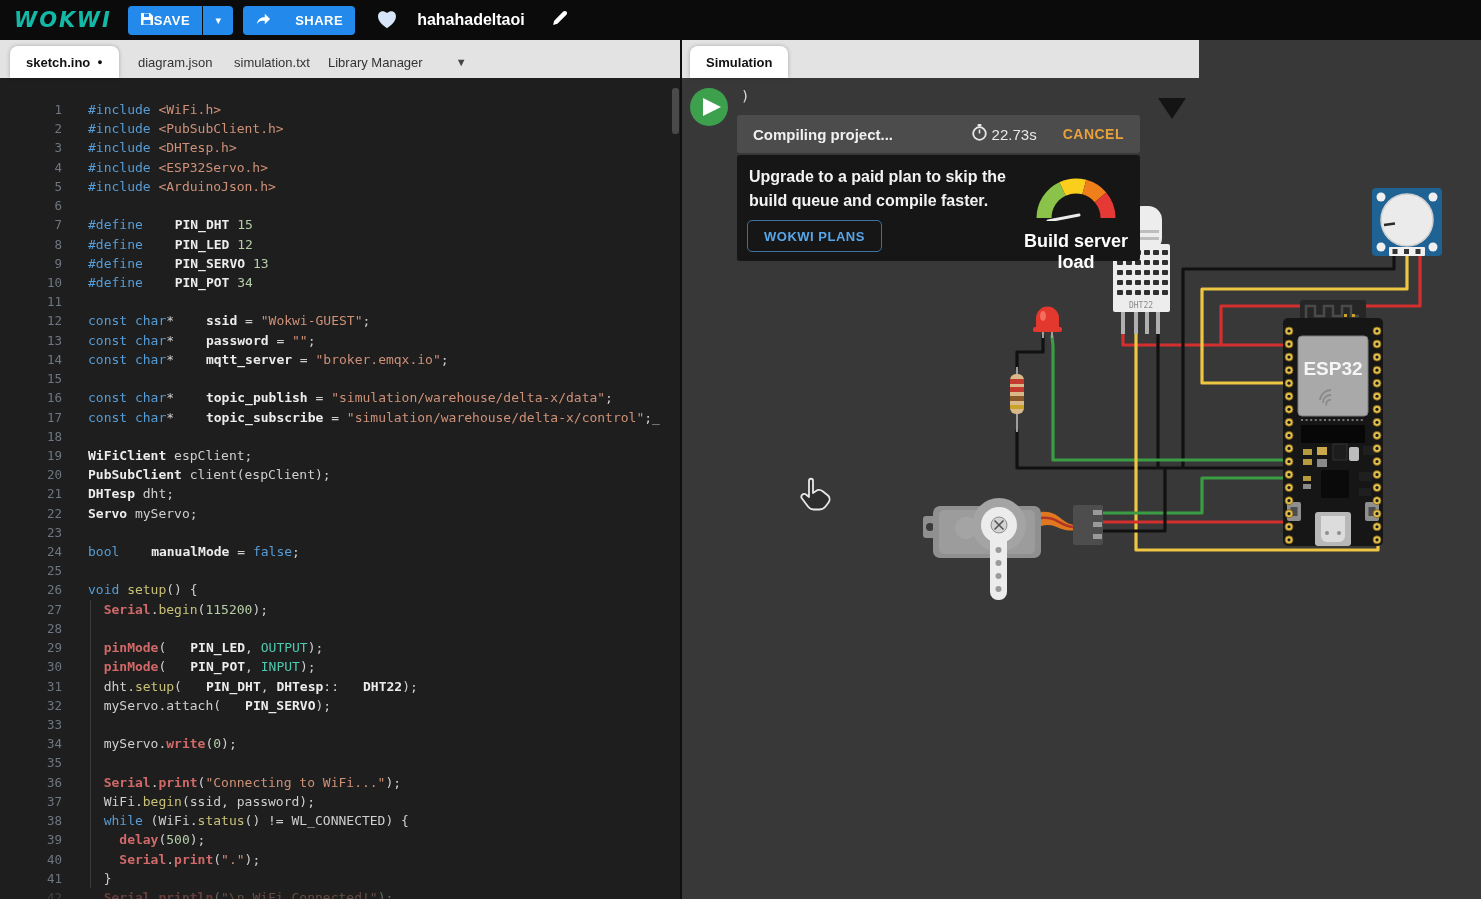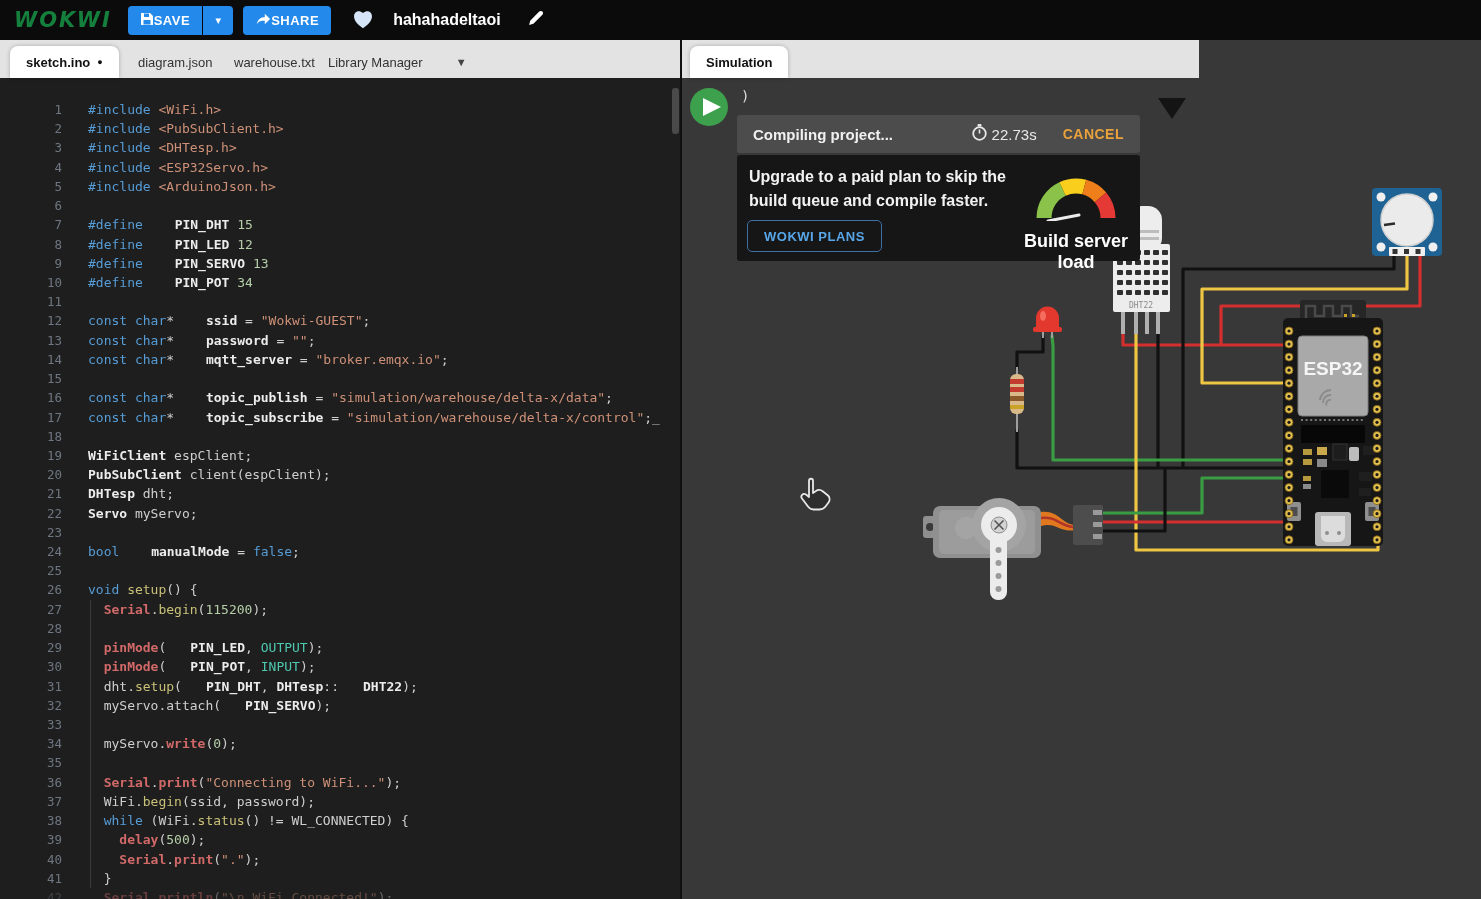--- a/index.html
+++ b/index.html
@@ -2,30 +2,30 @@
 <html><head>
 <meta charset="utf-8">
 <style>
   * { margin:0; padding:0; box-sizing:border-box; }
   html,body { width:1481px; height:899px; overflow:hidden; background:#383838;
               font-family:"Liberation Sans", sans-serif; }
 
   
   #topbar { position:absolute; left:0; top:0; width:1481px; height:40px; background:#0b0b0b;
             display:flex; align-items:center; padding-left:14px; z-index:30; }
-  #logo { color:#15803d; font-size:21px; font-weight:bold; letter-spacing:2px; font-style:italic;
+  #logo { color:#14b8a6; font-size:21px; font-weight:bold; letter-spacing:2px; font-style:italic;
           font-family:"DejaVu Sans", sans-serif; margin-right:16px; cursor:pointer;text-align:center; }
   .blue-btn { background:#2389ea; color:#fff; border:none; border-radius:4px; height:29px;
               display:flex; align-items:center; font-size:13px; font-weight:bold;
               letter-spacing:.5px; padding:0 12px; cursor:pointer; }
   .btn-sep { width:1px; height:29px; background:rgba(0,0,0,.28); margin:0 0; }
   #save-group { display:flex; border-radius:4px; overflow:hidden; margin-right:10px; }
   #save-main { border-radius:0; gap:0; }
   #save-caret { background:#2389ea; border:none; color:#fff; width:30px; height:29px; font-size:11px; cursor:pointer; }
-  #share-btn { gap:0; margin-right:20px; }
+  #share-btn { gap:24px; margin-right:20px; }
   #heart { margin-right:18px; cursor:pointer; }
   #project-name { color:#fff; font-size:16px; font-weight:bold; cursor:text; }
   #edit-pencil { margin-left:26px; cursor:pointer; }
 
   
   #tabstrip { position:absolute; left:0; top:40px; width:1199px; height:38px; background:#e3e3e3; z-index:25; }
   .tab { position:absolute; bottom:0; height:32px; display:flex; align-items:center; gap:7px;
          font-size:13px; color:#333; padding:0 16px; cursor:pointer; white-space:nowrap; }
   .tab.active { background:#fff; border-radius:8px 8px 0 0; font-weight:bold; color:#111;
                 box-shadow:0 0 4px rgba(0,0,0,.25); }
@@ -123,21 +123,21 @@
 
 <div id="tabstrip">
   <div class="tab active" style="left:10px;">
     <span>sketch.ino</span>
     <span class="dirty-dot">●</span>
   </div>
   <div class="tab" style="left:122px;">
     <span>diagram.json</span>
   </div>
   <div class="tab" style="left:218px;">
-    <span>warehouse.txt</span>
+    <span>simulation.txt</span>
   </div>
   <div class="tab" style="left:312px;">
     <span>Library Manager</span>
     <span class="tab-caret" style="margin-left:26px;">▼</span>
   </div>
   <div class="tab active" style="left:690px;justify-content:flex-end;">
     <span>Simulation</span>
   </div>
 </div>
 

